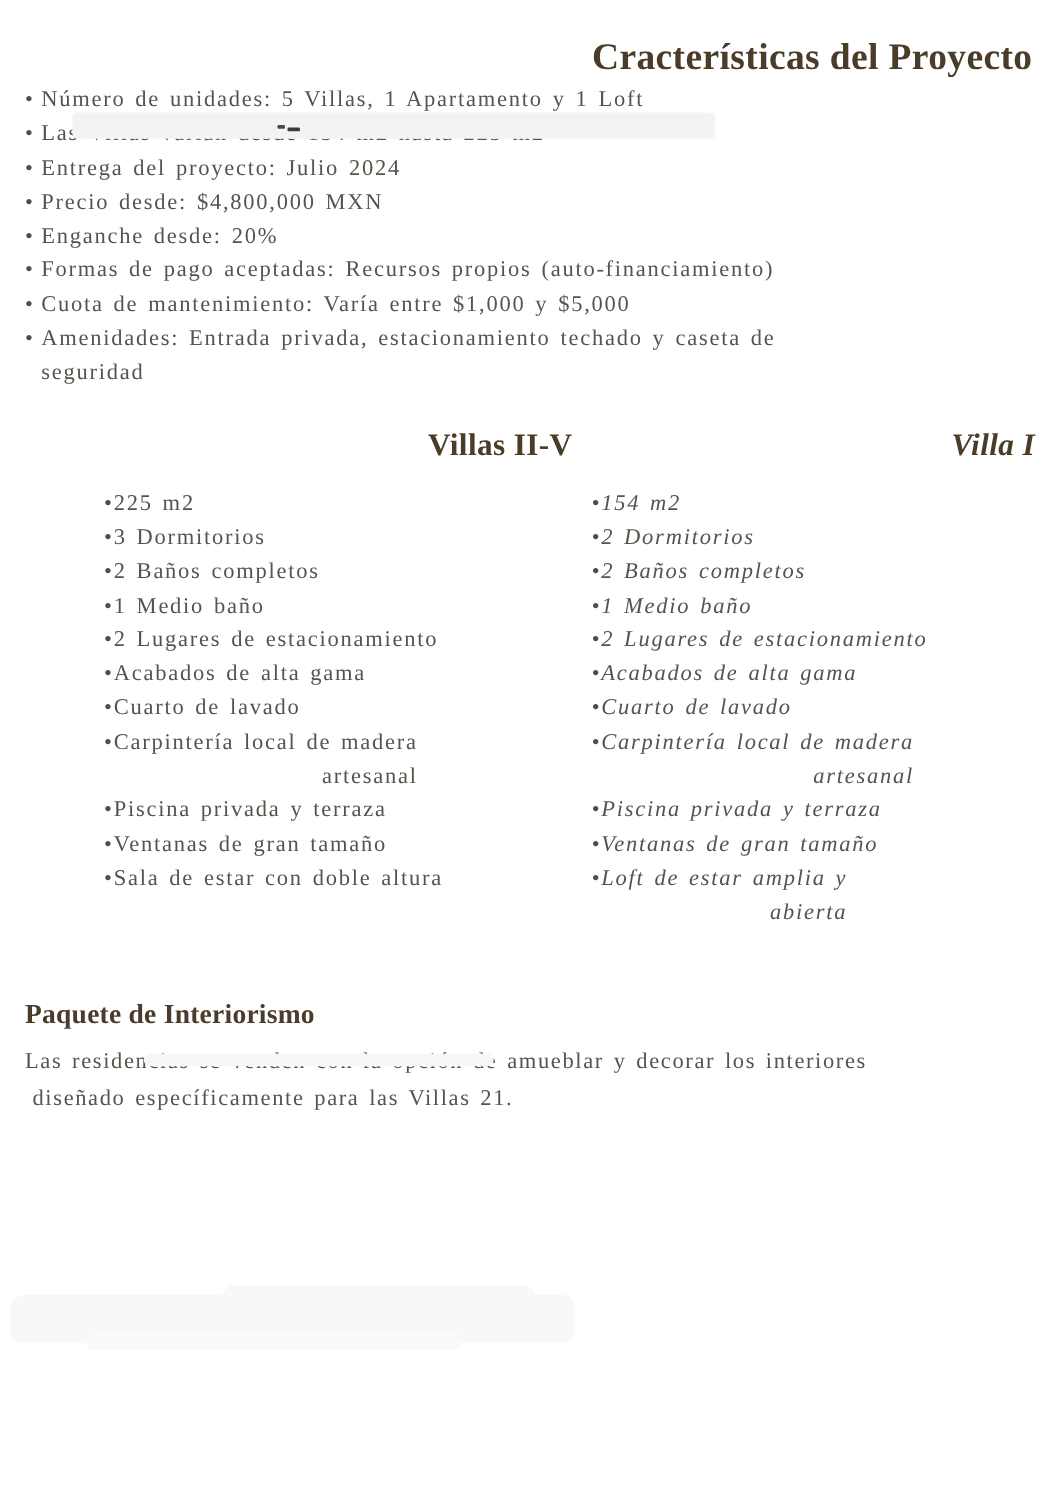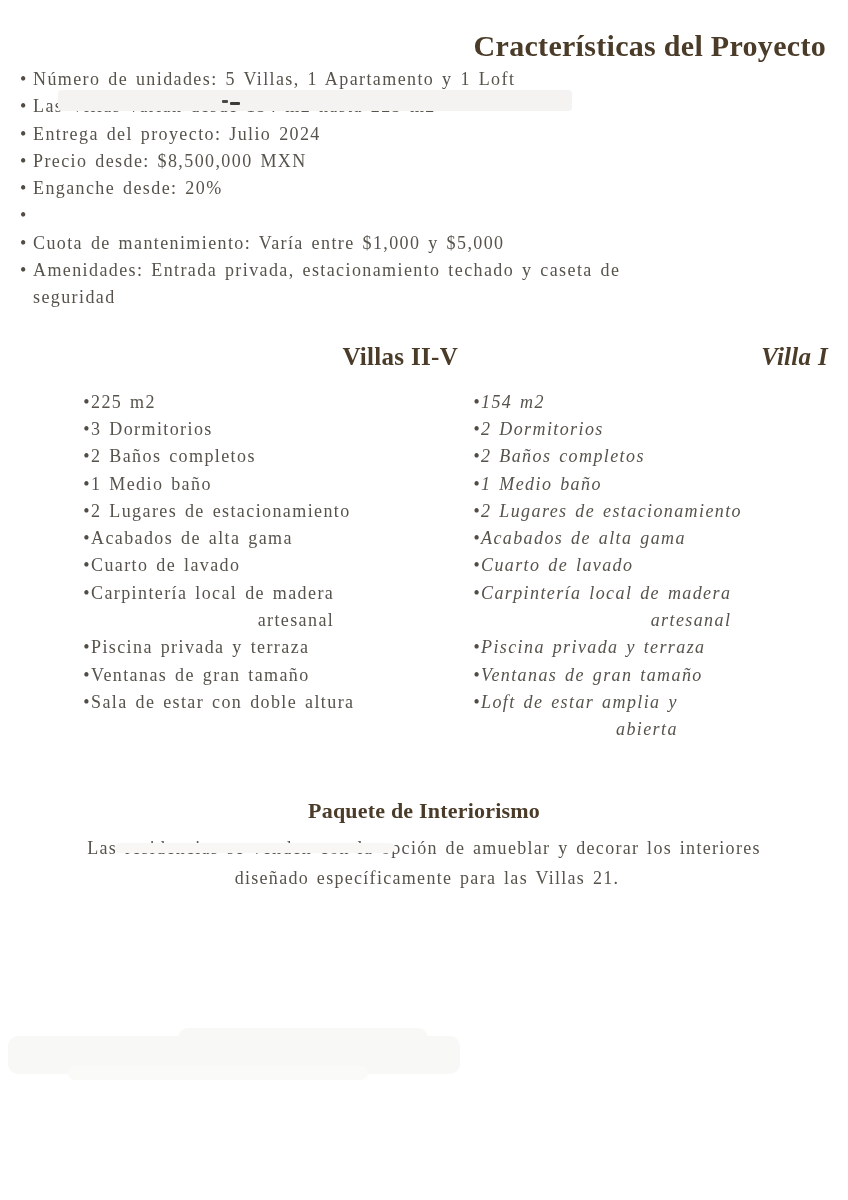--- a/index.html
+++ b/index.html
@@ -95,21 +95,20 @@
     color: #4b3c29;
     letter-spacing: 0.3px;
   }
   .col ul.blist {
     margin-top: 17px;
     padding-left: 10px;
   }
   
   .interior {
     margin-top: 53px;
-    text-align: center;
   }
   .interior-heading {
     margin: 0;
     font-size: 22px;
     line-height: 27px;
     font-weight: bold;
     color: #4b3c29;
     letter-spacing: 0.2px;
   }
   .interior-text {
@@ -187,30 +186,31 @@
         <span class="itext">Las Villas varían desde 154 m2 hasta 225 m2</span>
       </li>
 
       <li>
         <span class="bullet">•</span>
         <span class="itext">Entrega del proyecto: Julio 2024</span>
       </li>
 
       <li>
         <span class="bullet">•</span>
-        <span class="itext">Precio desde: $8,500,000 MXN</span>
+        <span class="itext">Precio desde: $4,800,000 MXN</span>
       </li>
 
       <li>
         <span class="bullet">•</span>
         <span class="itext">Enganche desde: 20%</span>
       </li>
 
       <li>
         <span class="bullet">•</span>
+        <span class="itext">Formas de pago aceptadas: Recursos propios (auto-financiamiento)</span>
       </li>
 
       <li>
         <span class="bullet">•</span>
         <span class="itext">Cuota de mantenimiento: Varía entre $1,000 y $5,000</span>
       </li>
 
       <li>
         <span class="bullet">•</span>
         <span class="itext">Amenidades: Entrada privada, estacionamiento techado y caseta de

